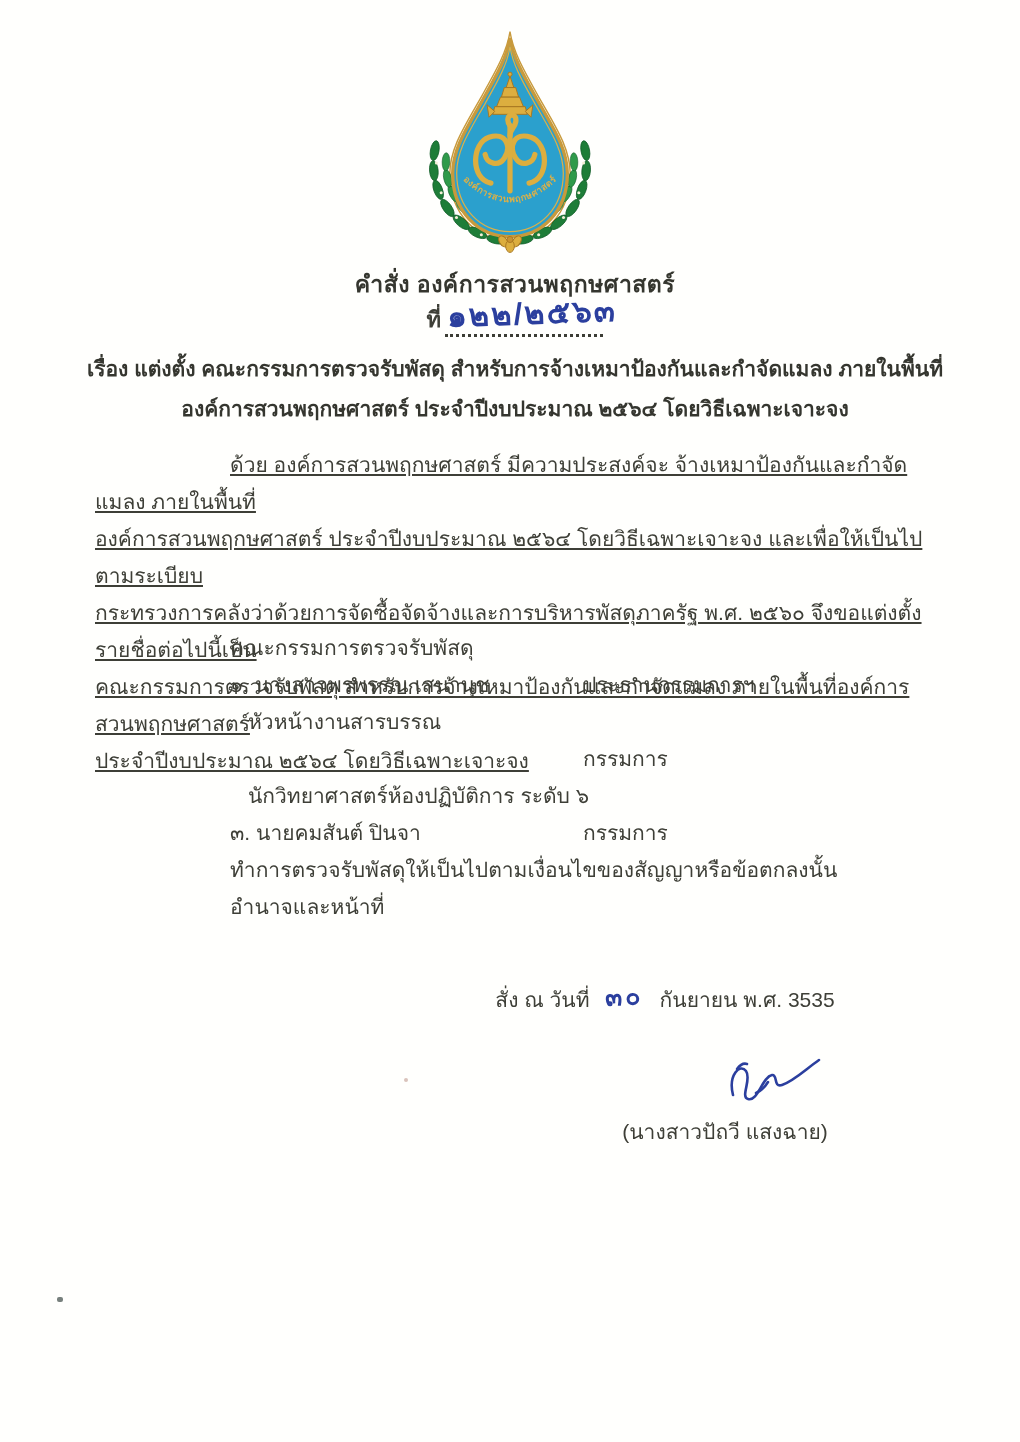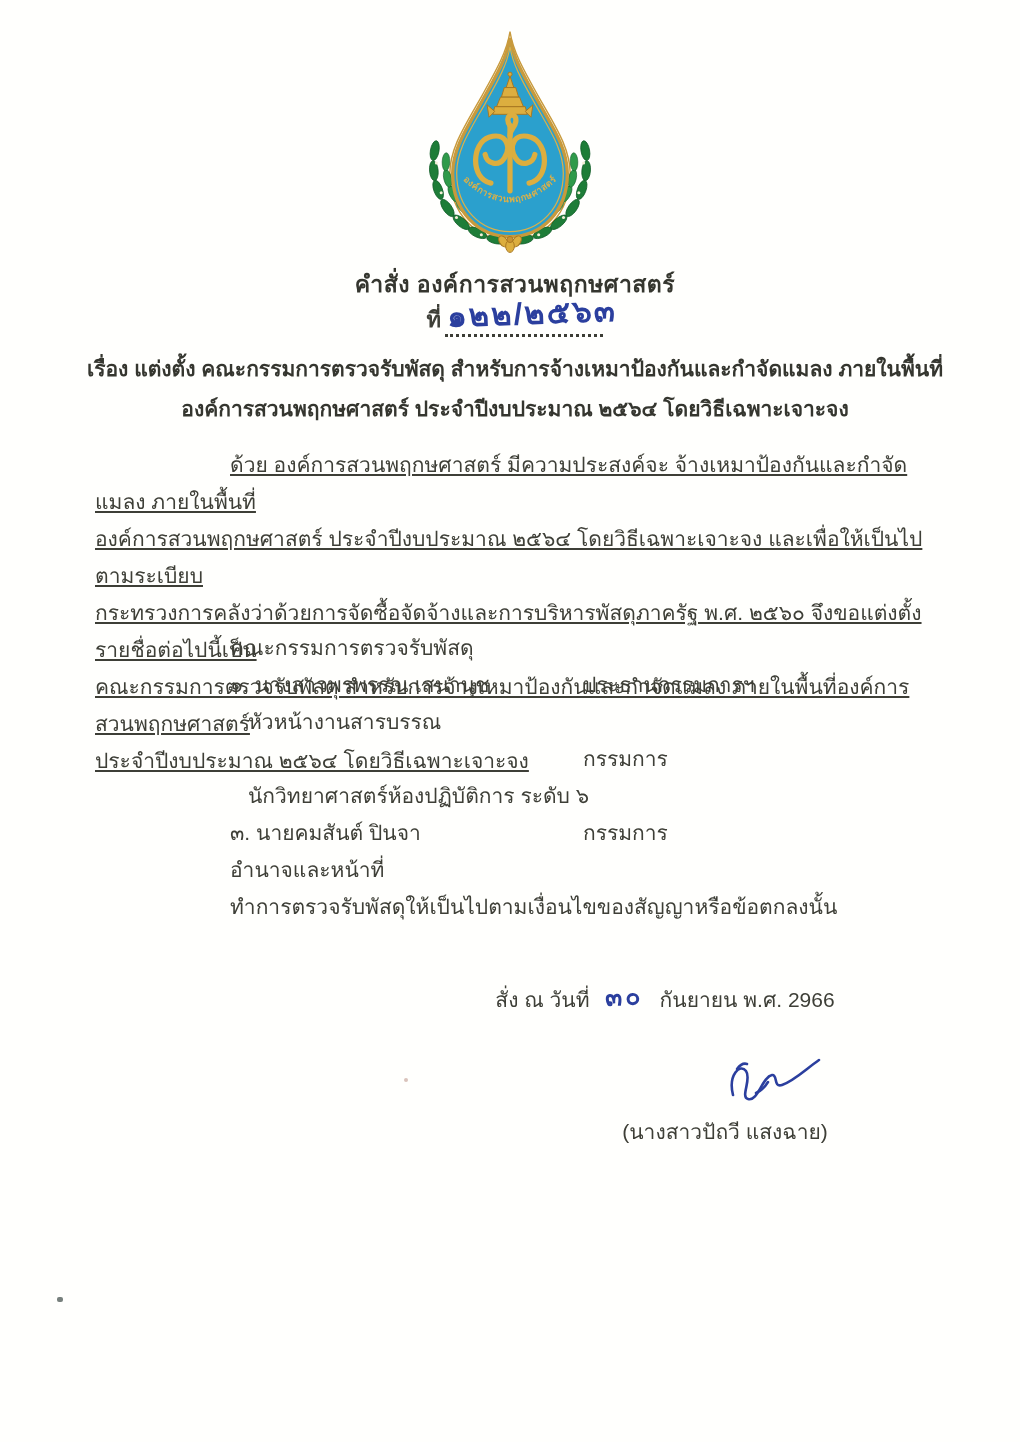--- a/index.html
+++ b/index.html
@@ -194,28 +194,28 @@
     <div class="mrow">
       <span class="mrole">กรรมการ</span>
     </div>
     <div class="mtitle">นักวิทยาศาสตร์ห้องปฏิบัติการ ระดับ ๖</div>
 
     <div class="mrow">
       <span class="mname">๓. นายคมสันต์ ปินจา</span>
       <span class="mrole">กรรมการ</span>
     </div>
 
+    <div>ทำการตรวจรับพัสดุให้เป็นไปตามเงื่อนไขของสัญญาหรือข้อตกลงนั้น</div>
     <div>อำนาจและหน้าที่</div>
-    <div>ทำการตรวจรับพัสดุให้เป็นไปตามเงื่อนไขของสัญญาหรือข้อตกลงนั้น</div>
   </div>
 
   <div class="abs center dateline t21">
     <span>สั่ง ณ วันที่</span>
     <span class="hw-day">๓๐</span>
-    <span>กันยายน พ.ศ. 2966</span>
+    <span>กันยายน พ.ศ. 3535</span>
   </div>
 
   <svg class="abs sig-svg" width="100" height="58" viewBox="0 0 100 58">
     <g fill="none" stroke="#2b3f9e" stroke-width="2.6" stroke-linecap="round">
       <path d="M10,40 C5,20 17,8 23,16 C29,24 17,42 25,44 C35,47 39,22 49,20 C55,19 50,33 59,30 C71,26 83,14 96,5"></path>
       <path d="M14,14 C17,10 21,8 24,9"></path>
       <path d="M33,38 C38,36 42,32 45,27"></path>
     </g>
   </svg>
 

